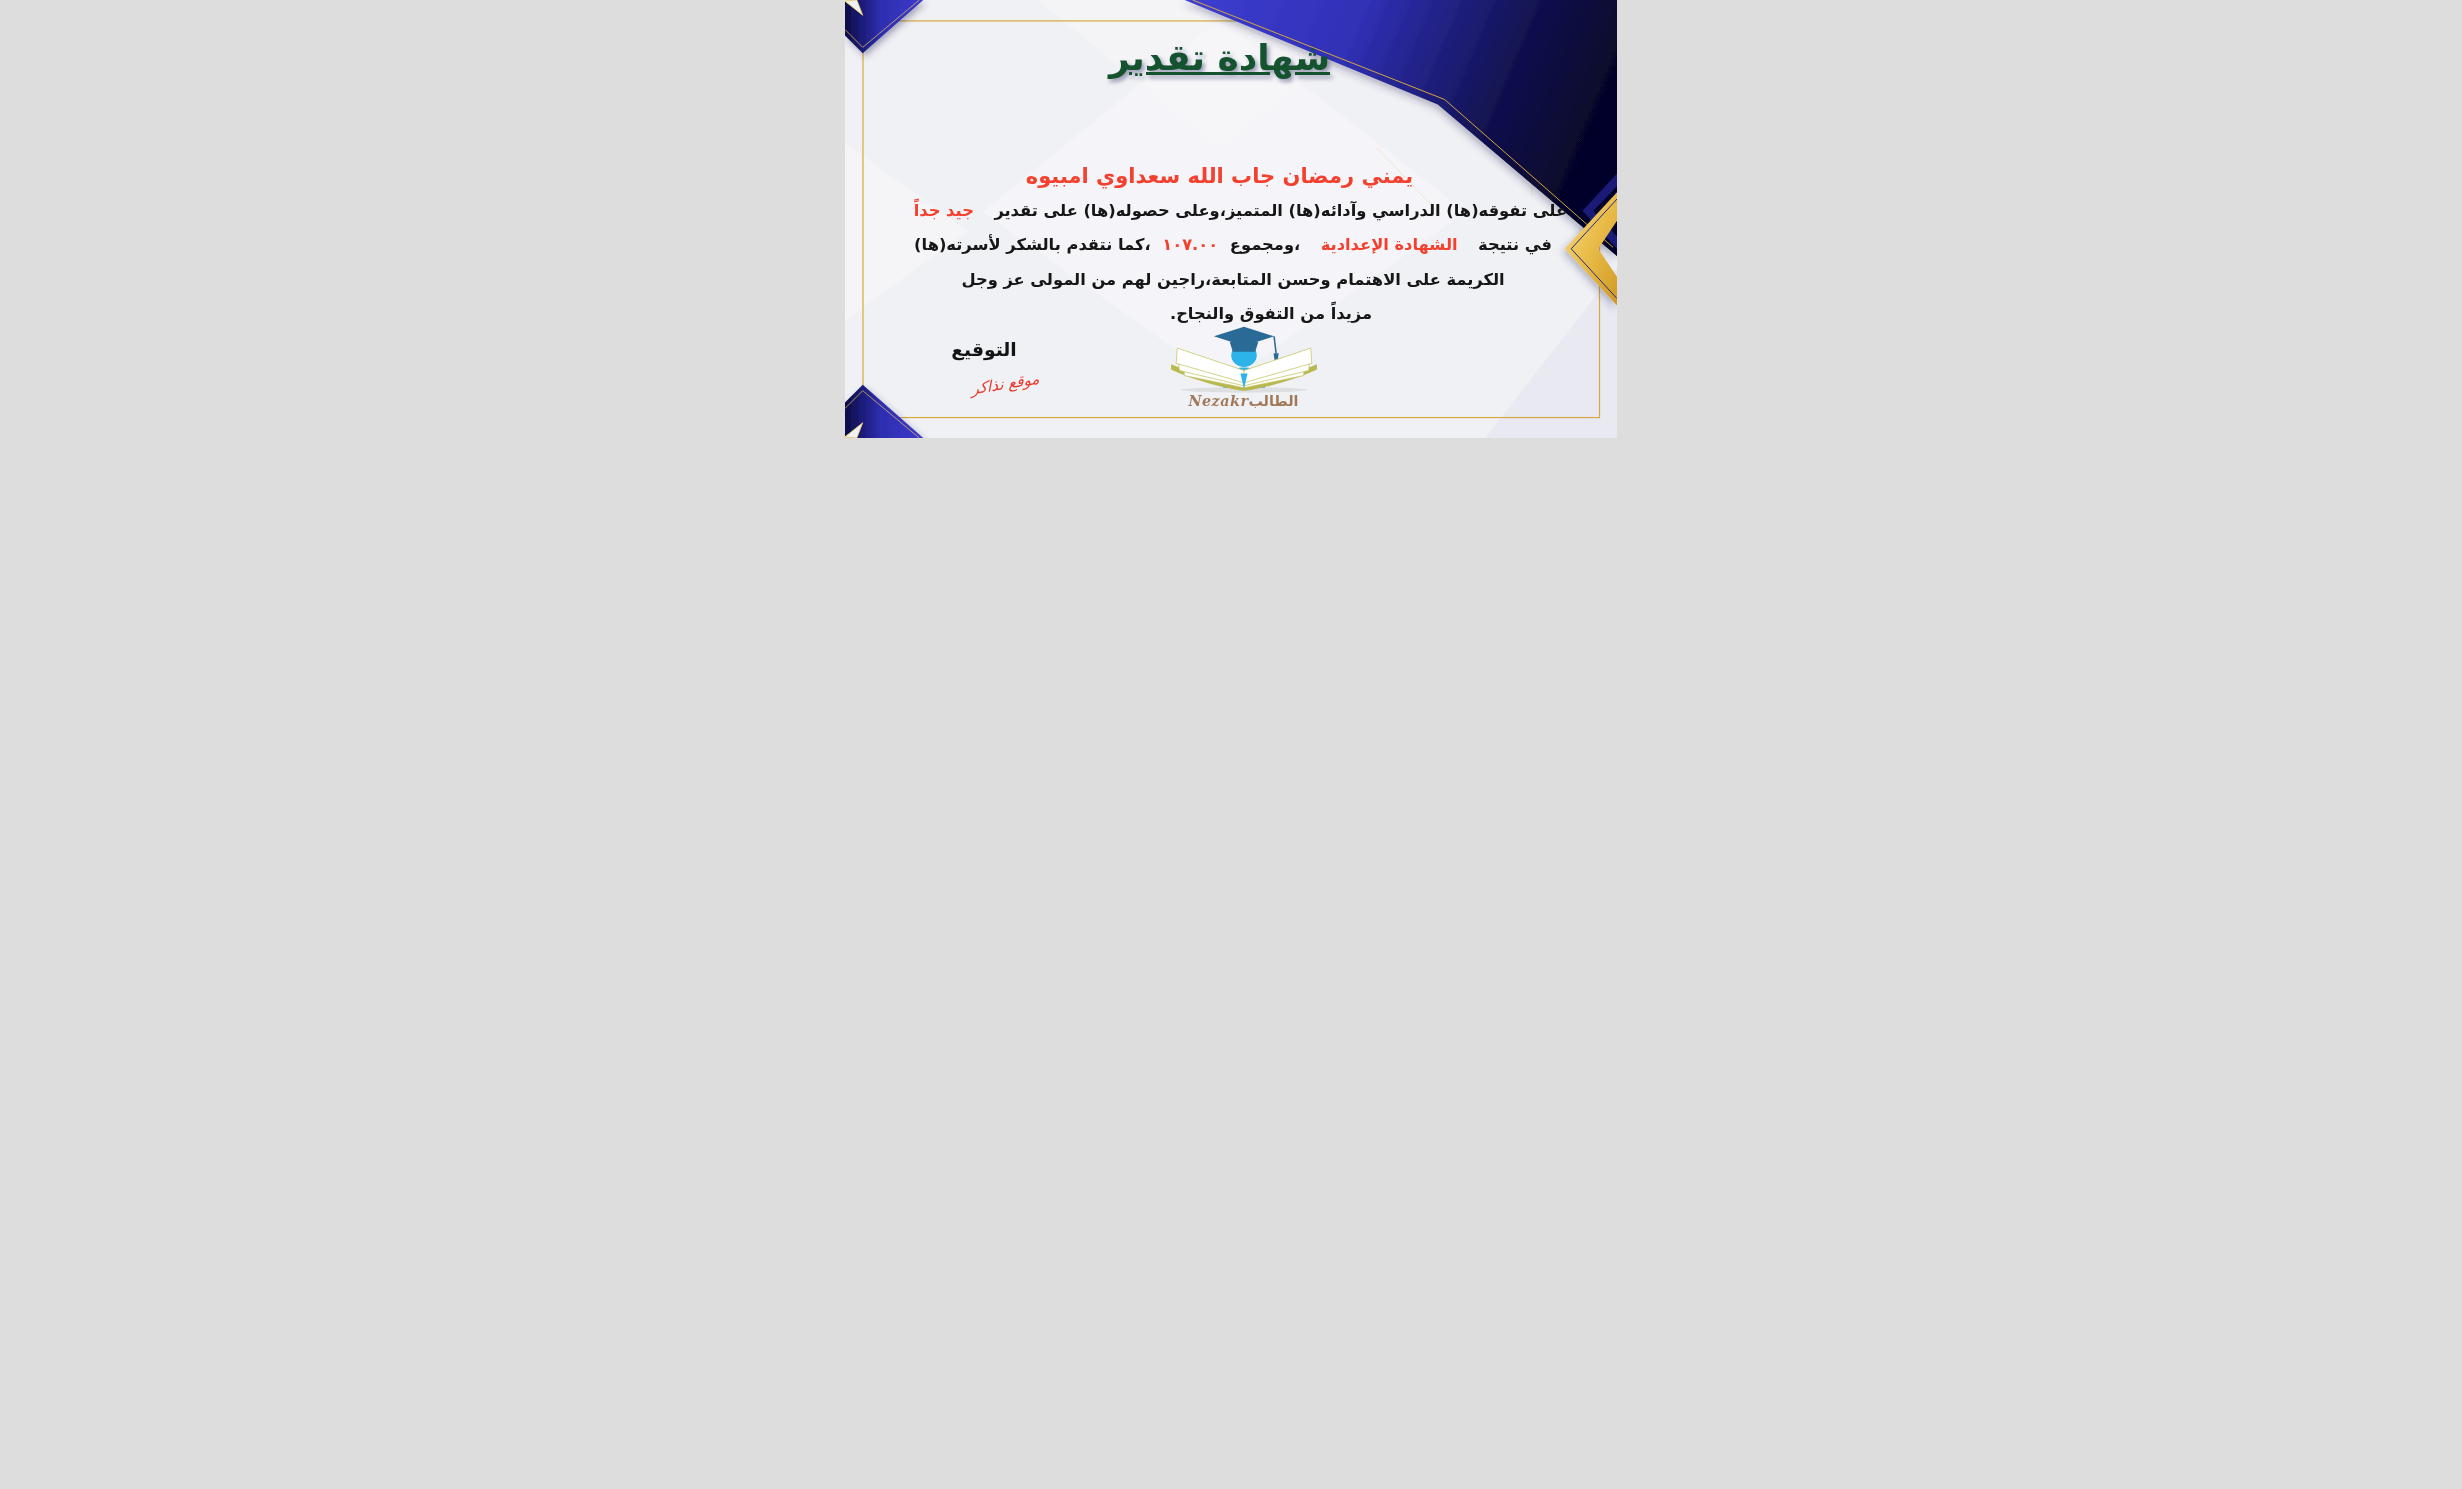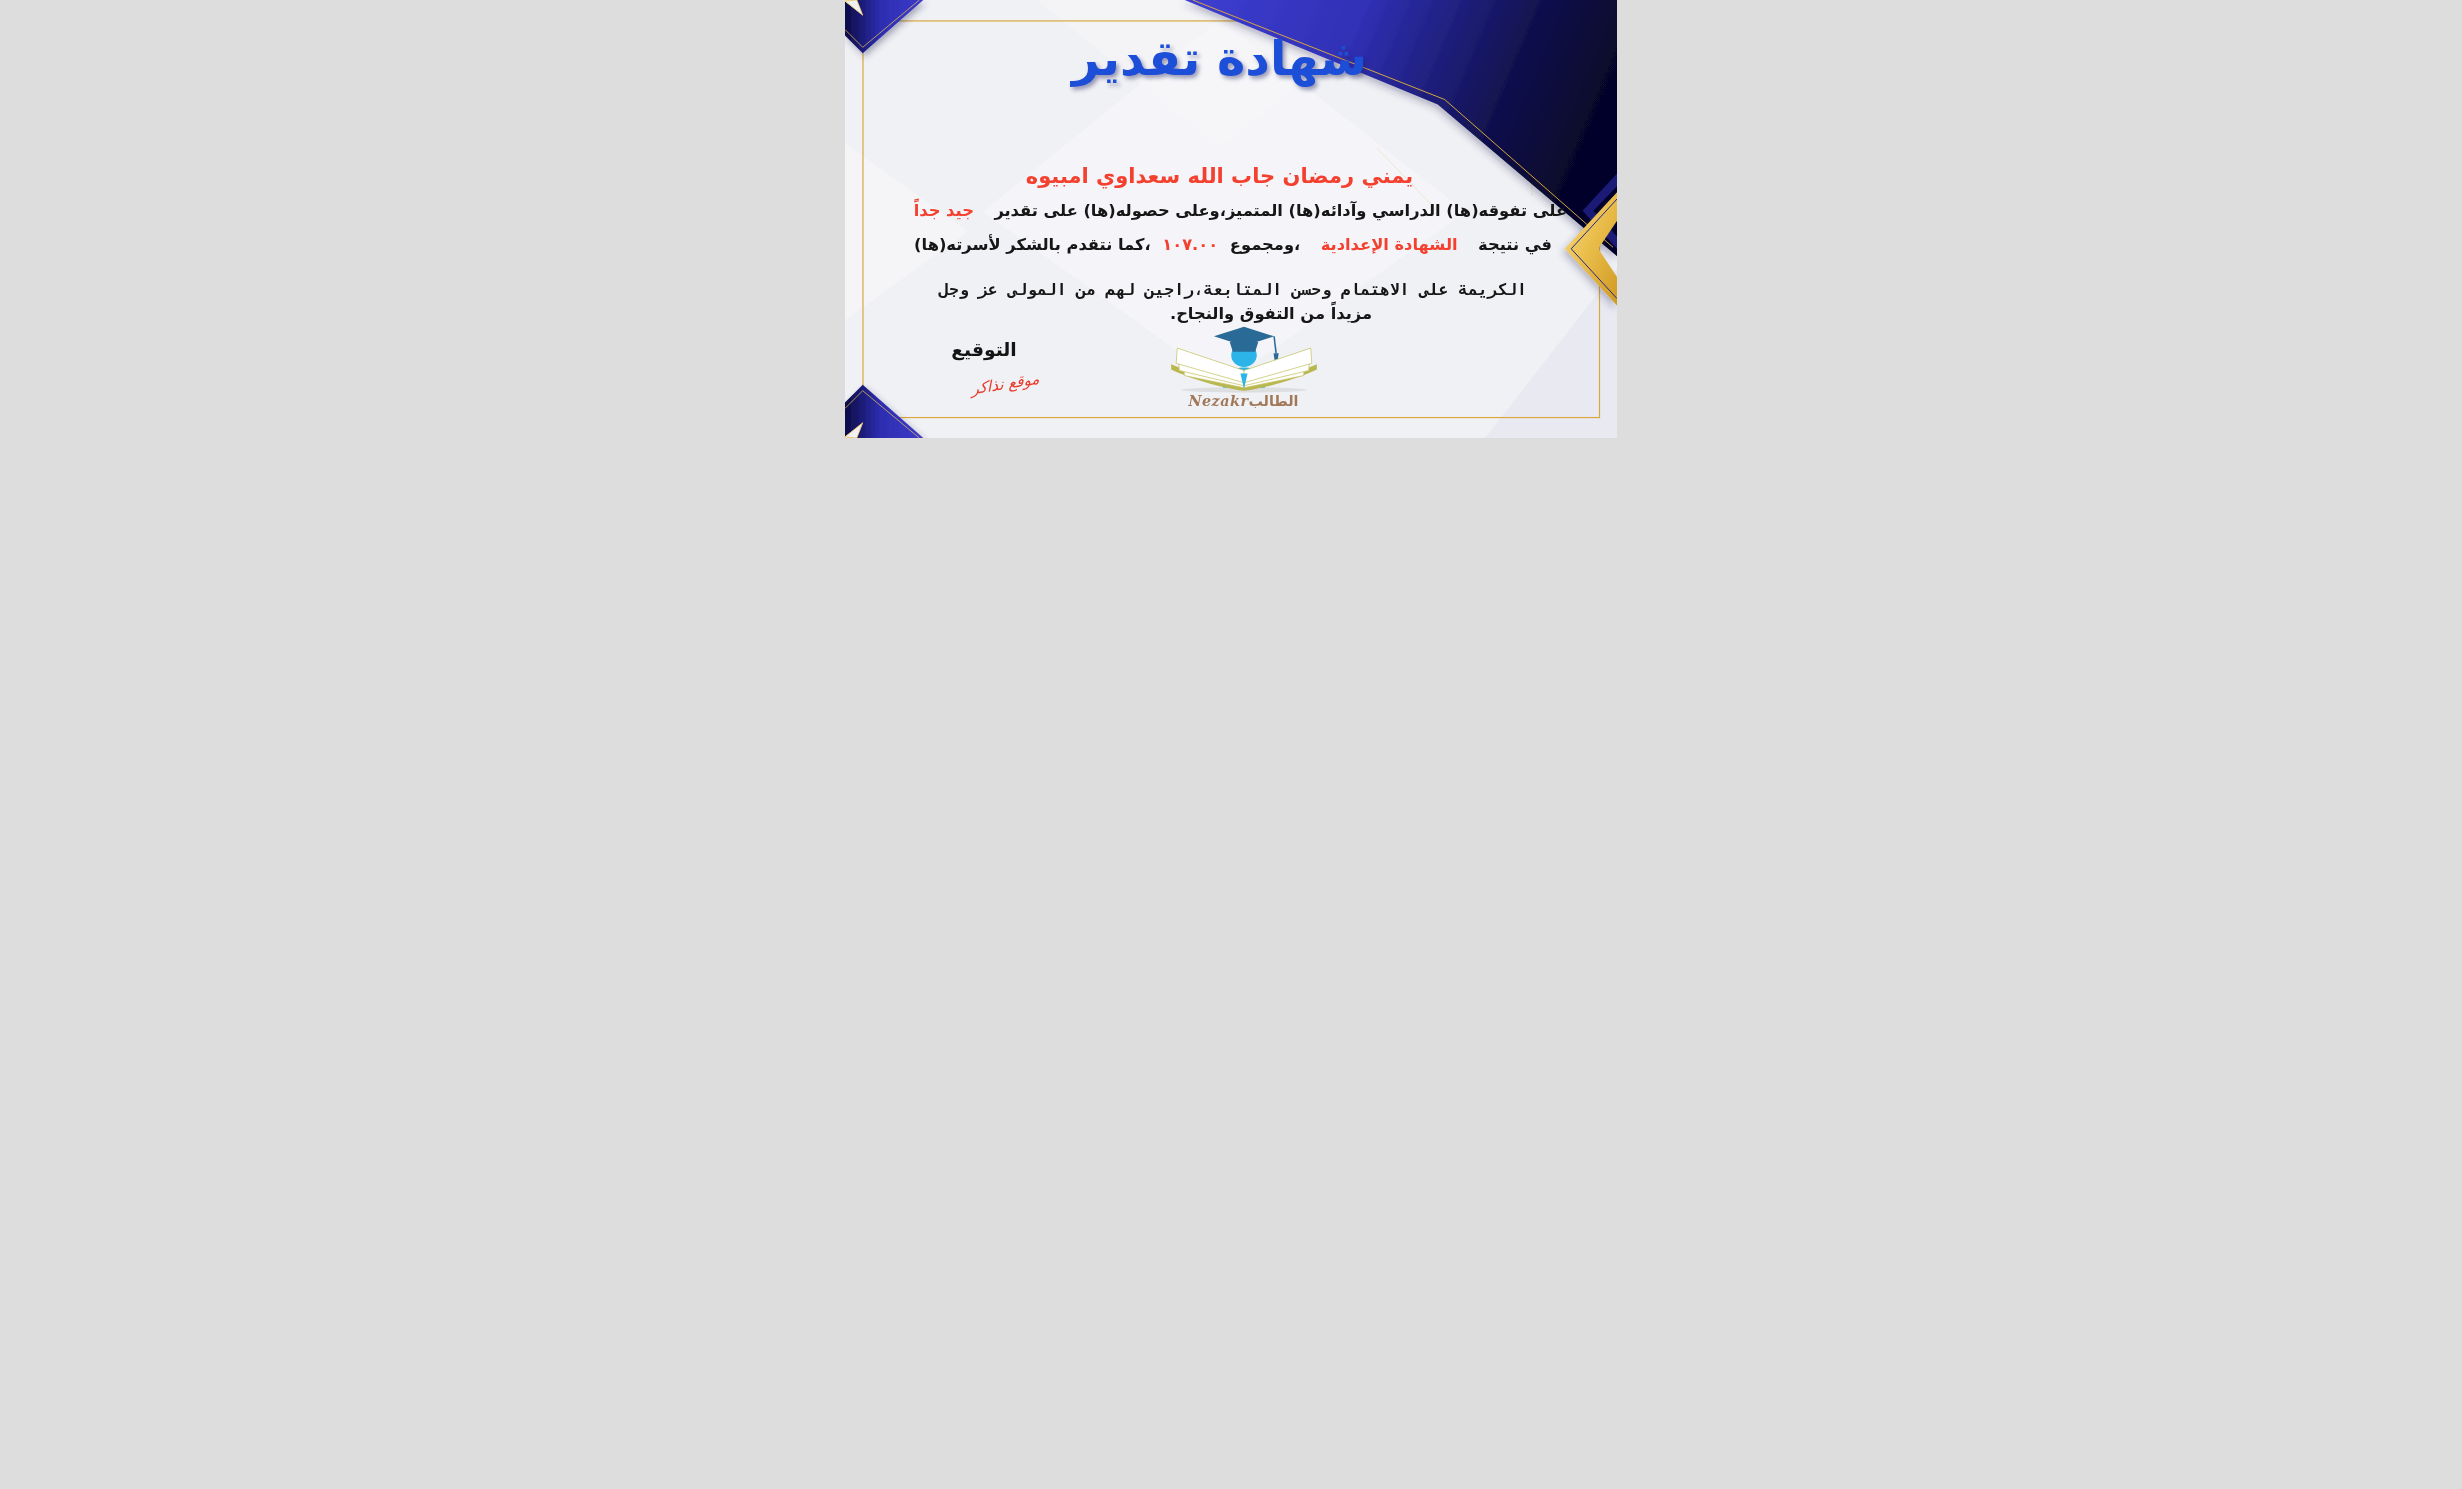--- a/index.html
+++ b/index.html
@@ -11,23 +11,24 @@
   .deco{position:absolute;inset:0;width:100%;height:100%;}
   .ln{
     position:absolute;left:47px;width:682px;direction:rtl;text-align:center;
     font-weight:bold;font-size:16.3px;color:#161616;line-height:1.35;
   }
   .red{color:#f4402e;}
   .gap-lg{margin:0 14.8px;}
   .gap-md{margin:0 6px;}
   .title{
     position:absolute;top:8.9px;left:207px;width:335px;height:101px;
-    direction:rtl;text-align:center;font-weight:bold;font-size:48px;line-height:98px;
-    color:#1d4ed8;text-shadow:2.5px 3.4px 4.4px rgba(40,40,100,0.45);
+    direction:rtl;text-align:center;font-weight:bold;font-size:36px;line-height:98px;
+    color:#14532d;text-shadow:2.5px 3.4px 4.4px rgba(40,40,100,0.45);
     font-family:"DejaVu Sans",sans-serif;
+    text-decoration:underline;
   }
   .name{
     position:absolute;top:164px;left:47px;width:655px;direction:rtl;text-align:center;
     font-weight:bold;font-size:21px;color:#f4402e;
   }
   .sig-label{
     position:absolute;top:339px;left:60px;width:158px;text-align:center;
     direction:rtl;font-weight:bold;font-size:18.7px;color:#141414;
   }
   .sig-script{
@@ -120,21 +121,21 @@
   </div>
 
   <div class="ln" style="top:234px;">
     <span>في نتيجة</span>
     <span class="red gap-lg">الشهادة الإعدادية</span>
     <span>،ومجموع</span>
     <span class="red gap-md">١٠٧.٠٠</span>
     <span>،كما نتقدم بالشكر لأسرته(ها)</span>
   </div>
 
-  <div class="ln" style="top:280px;font-family:Liberation Mono, monospace;">الكريمة على الاهتمام وحسن المتابعة،راجين لهم من المولى عز وجل</div>
+  <div class="ln" style="top:269px;">الكريمة على الاهتمام وحسن المتابعة،راجين لهم من المولى عز وجل</div>
 
   <div class="ln" style="top:303px;left:148px;width:556px;">مزيداً من التفوق والنجاح.</div>
 
   <div class="sig-label">التوقيع</div>
   <div class="sig-script">موقع نذاكر</div>
 
   <div class="logo-box">
     <svg viewBox="0 0 310 135" width="158" height="70" aria-hidden="true">
 
       <ellipse cx="155" cy="130" rx="125" ry="5" fill="rgba(0,0,0,0.08)"></ellipse>

